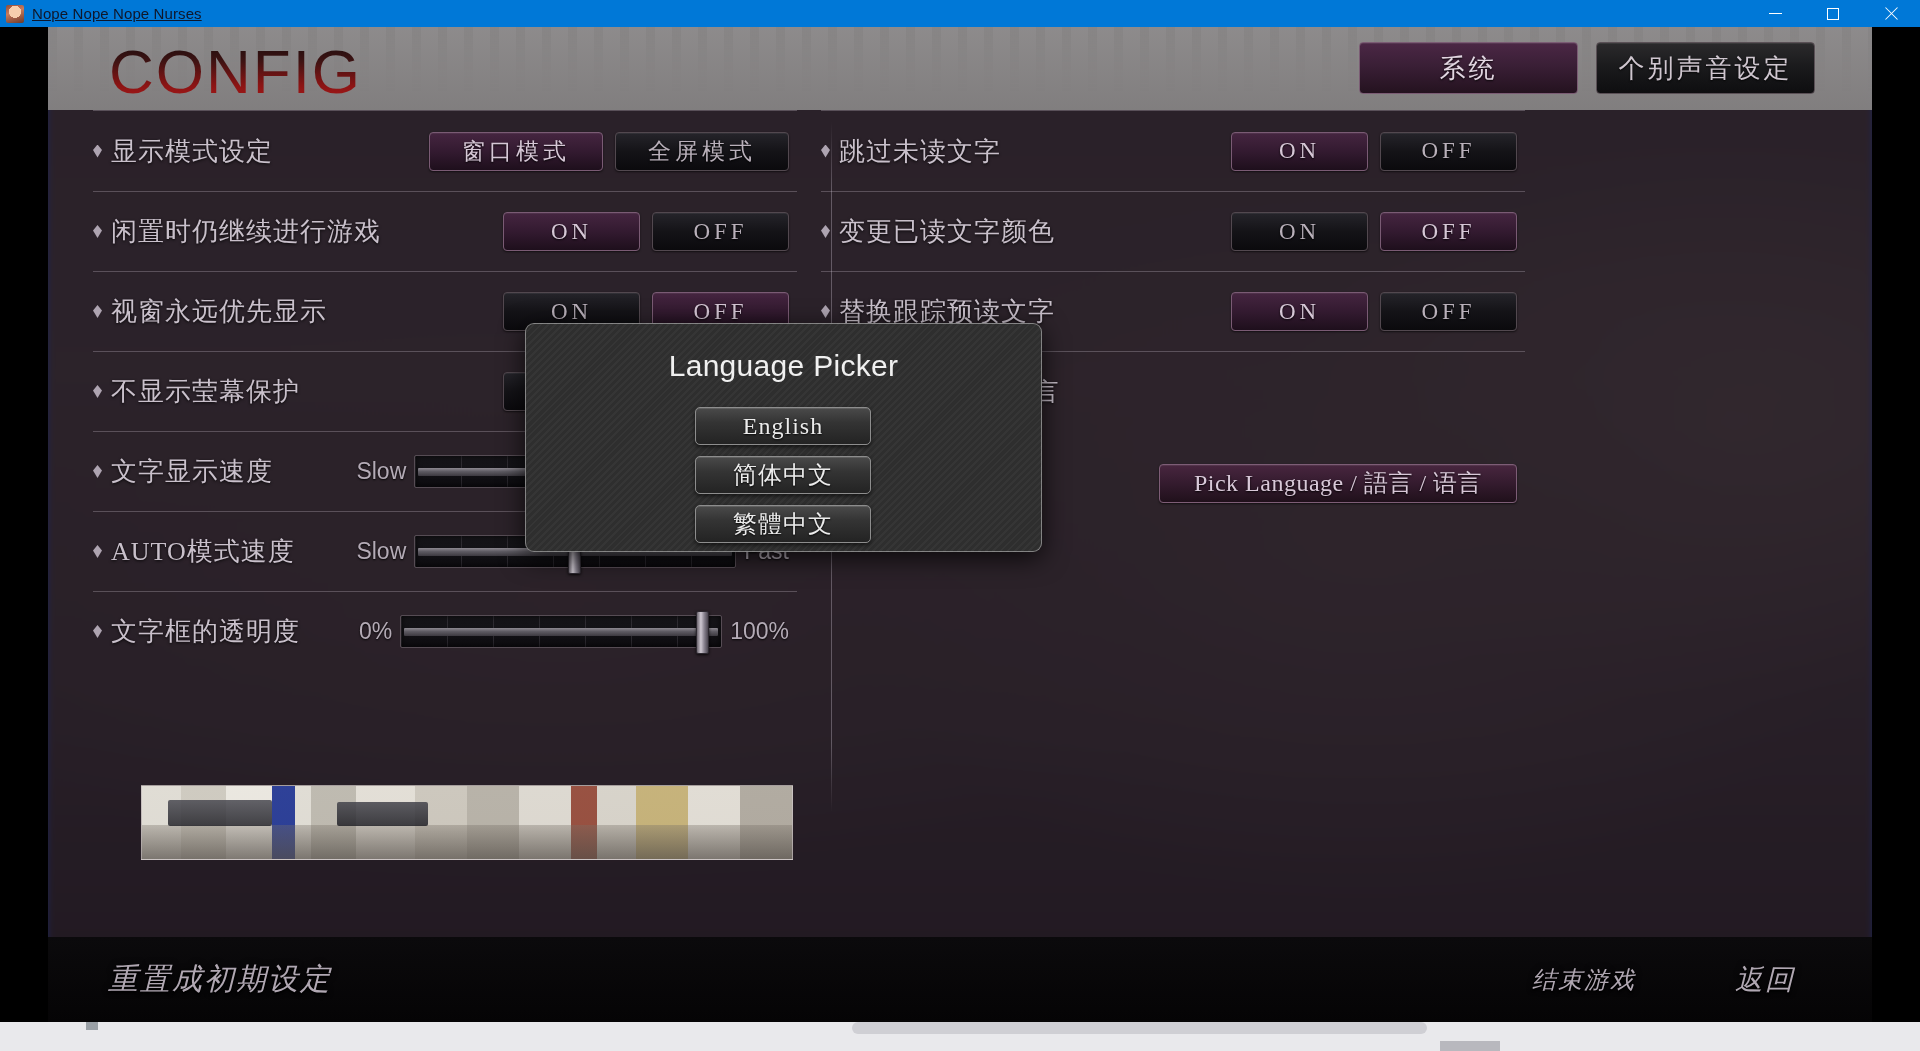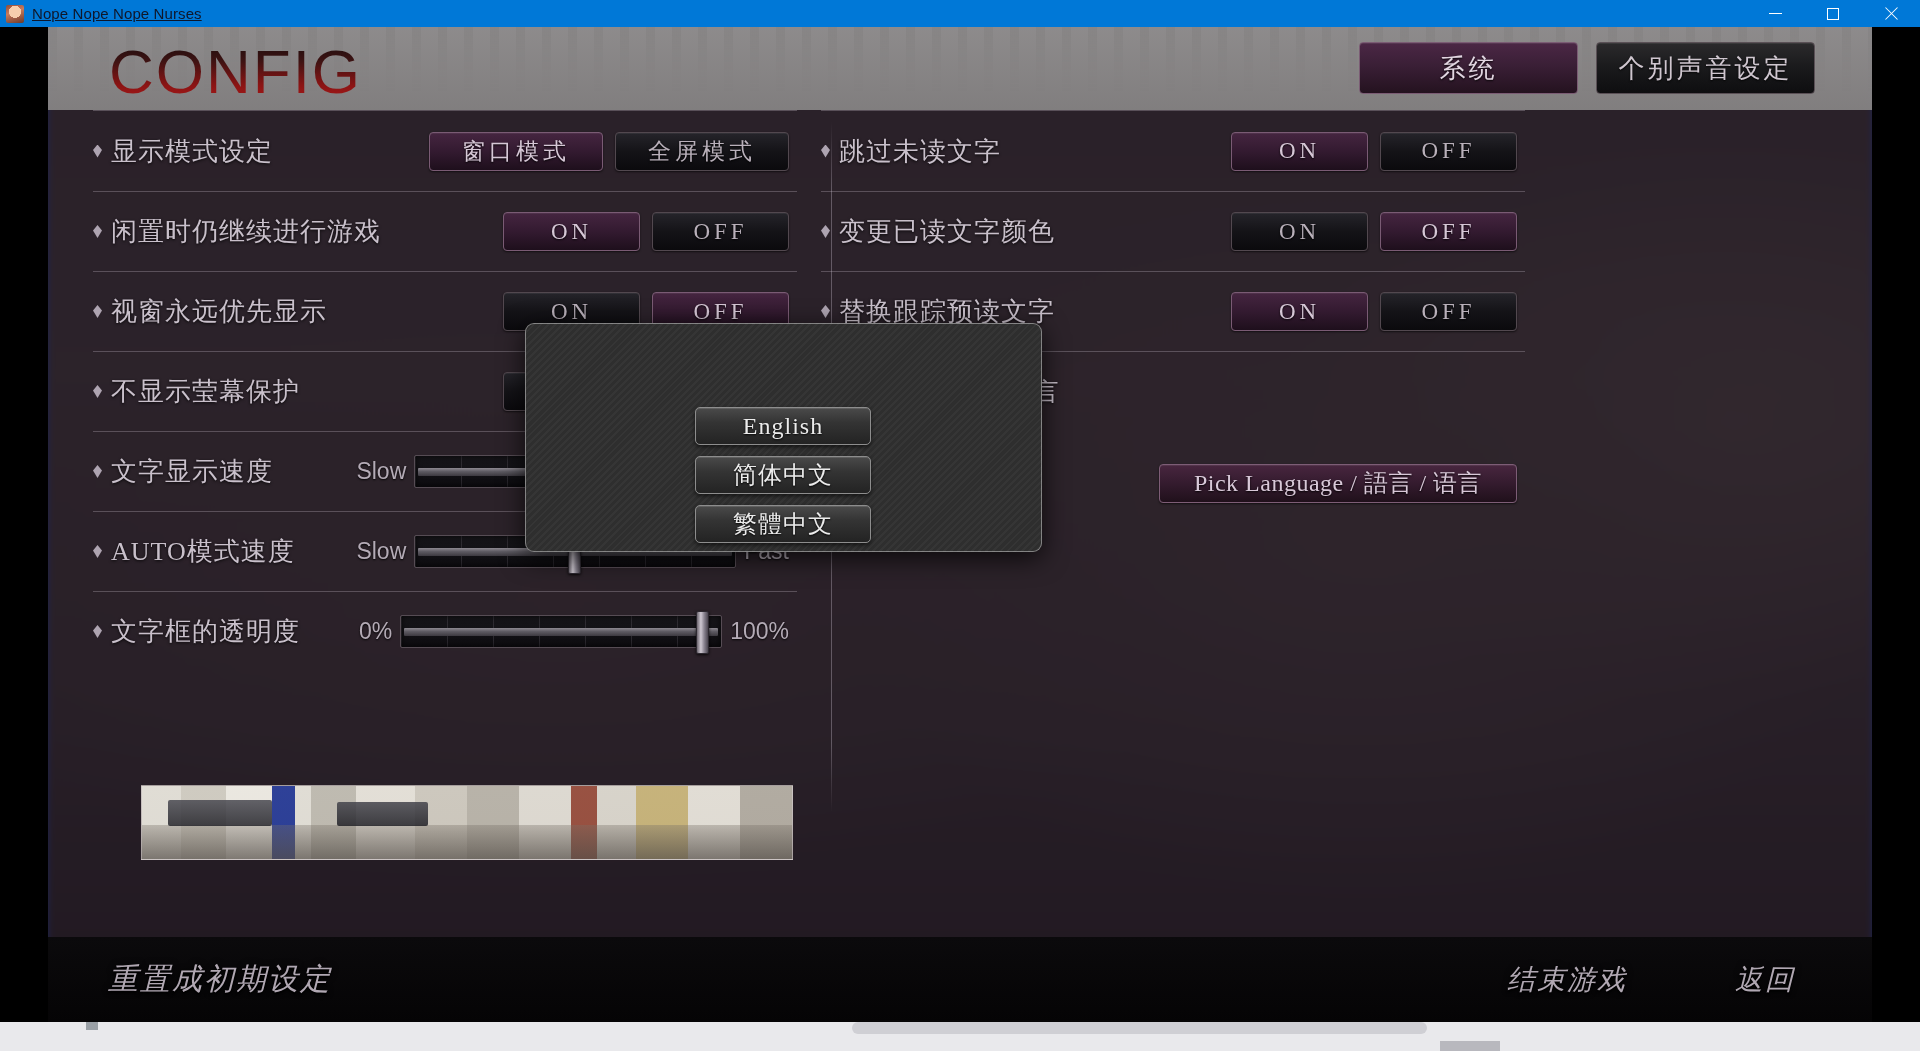--- a/index.html
+++ b/index.html
@@ -311,21 +311,21 @@
     font-style: italic;
   }
   .footer-btn {
     font-family: "Liberation Serif", "DejaVu Serif", serif;
     color: #b0a7b2;
     letter-spacing: 2px;
     text-shadow: 0 0 6px rgba(0,0,0,.9), 0 2px 2px #000;
     white-space: nowrap;
   }
   #footer-reset { position: absolute; left: 60px; font-size: 30px; }
-  #footer-quit  { position: absolute; right: 245px; font-size: 28px; }
+  #footer-quit  { position: absolute; right: 236px; font-size: 24px; }
   #footer-back  { position: absolute; right: 77px; font-size: 28px; }
 
   
   #modal {
     position: absolute;
     left: 477px; top: 296px;
     width: 517px; height: 229px;
     border-radius: 9px;
     border: 1px solid rgba(200,200,200,.55);
     background-color: #2e2e2e;
@@ -615,20 +615,21 @@
     </div>
   </div>
 
   <div id="footer">
     <div class="footer-btn" id="footer-reset">重置成初期设定</div>
     <div class="footer-btn" id="footer-quit">结束游戏</div>
     <div class="footer-btn" id="footer-back">返回</div>
   </div>
 
   <div id="modal">
+    <div id="modal-title">Language Picker</div>
     <div id="modal-buttons">
       <div class="lang-btn">
         <span>English</span>
       </div>
       <div class="lang-btn">
         <span>简体中文</span>
       </div>
       <div class="lang-btn">
         <span>繁體中文</span>
       </div>

